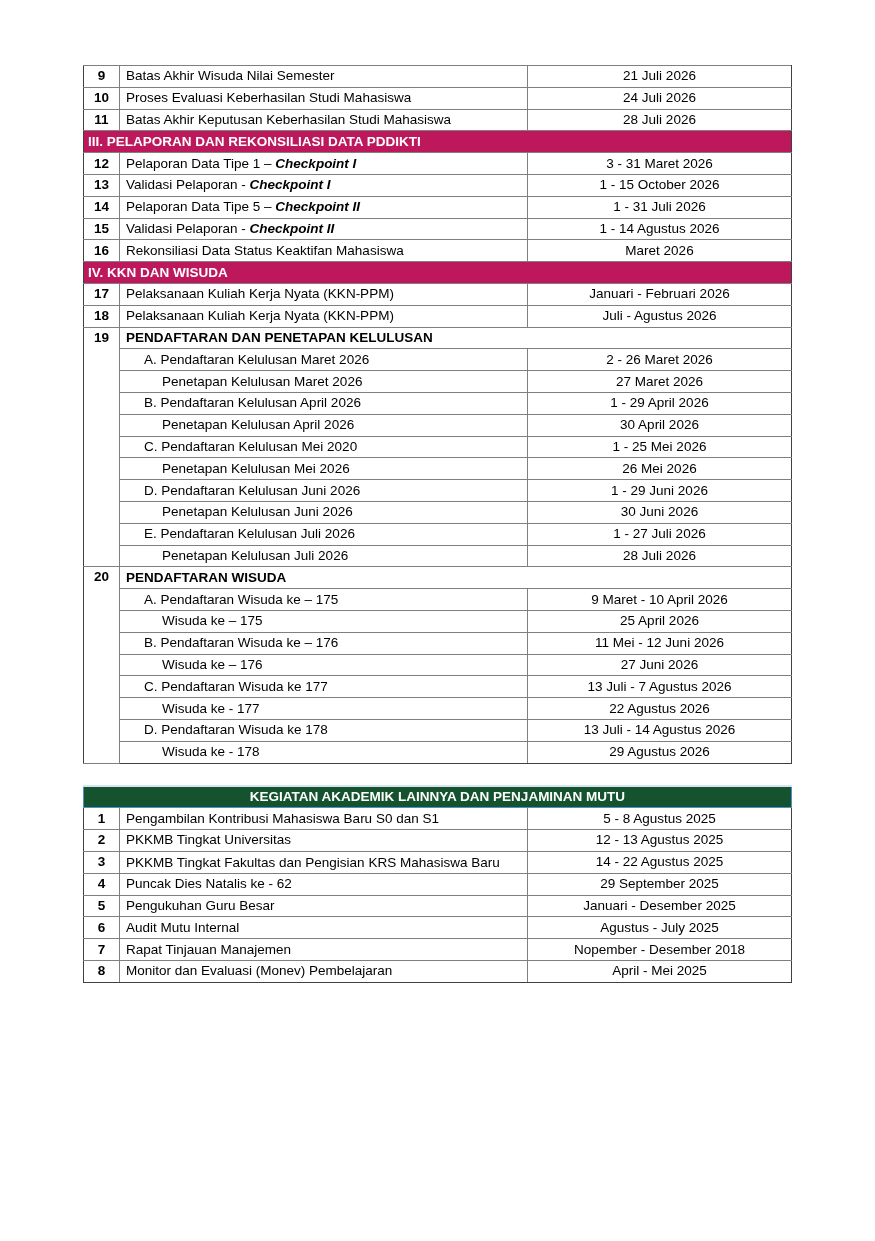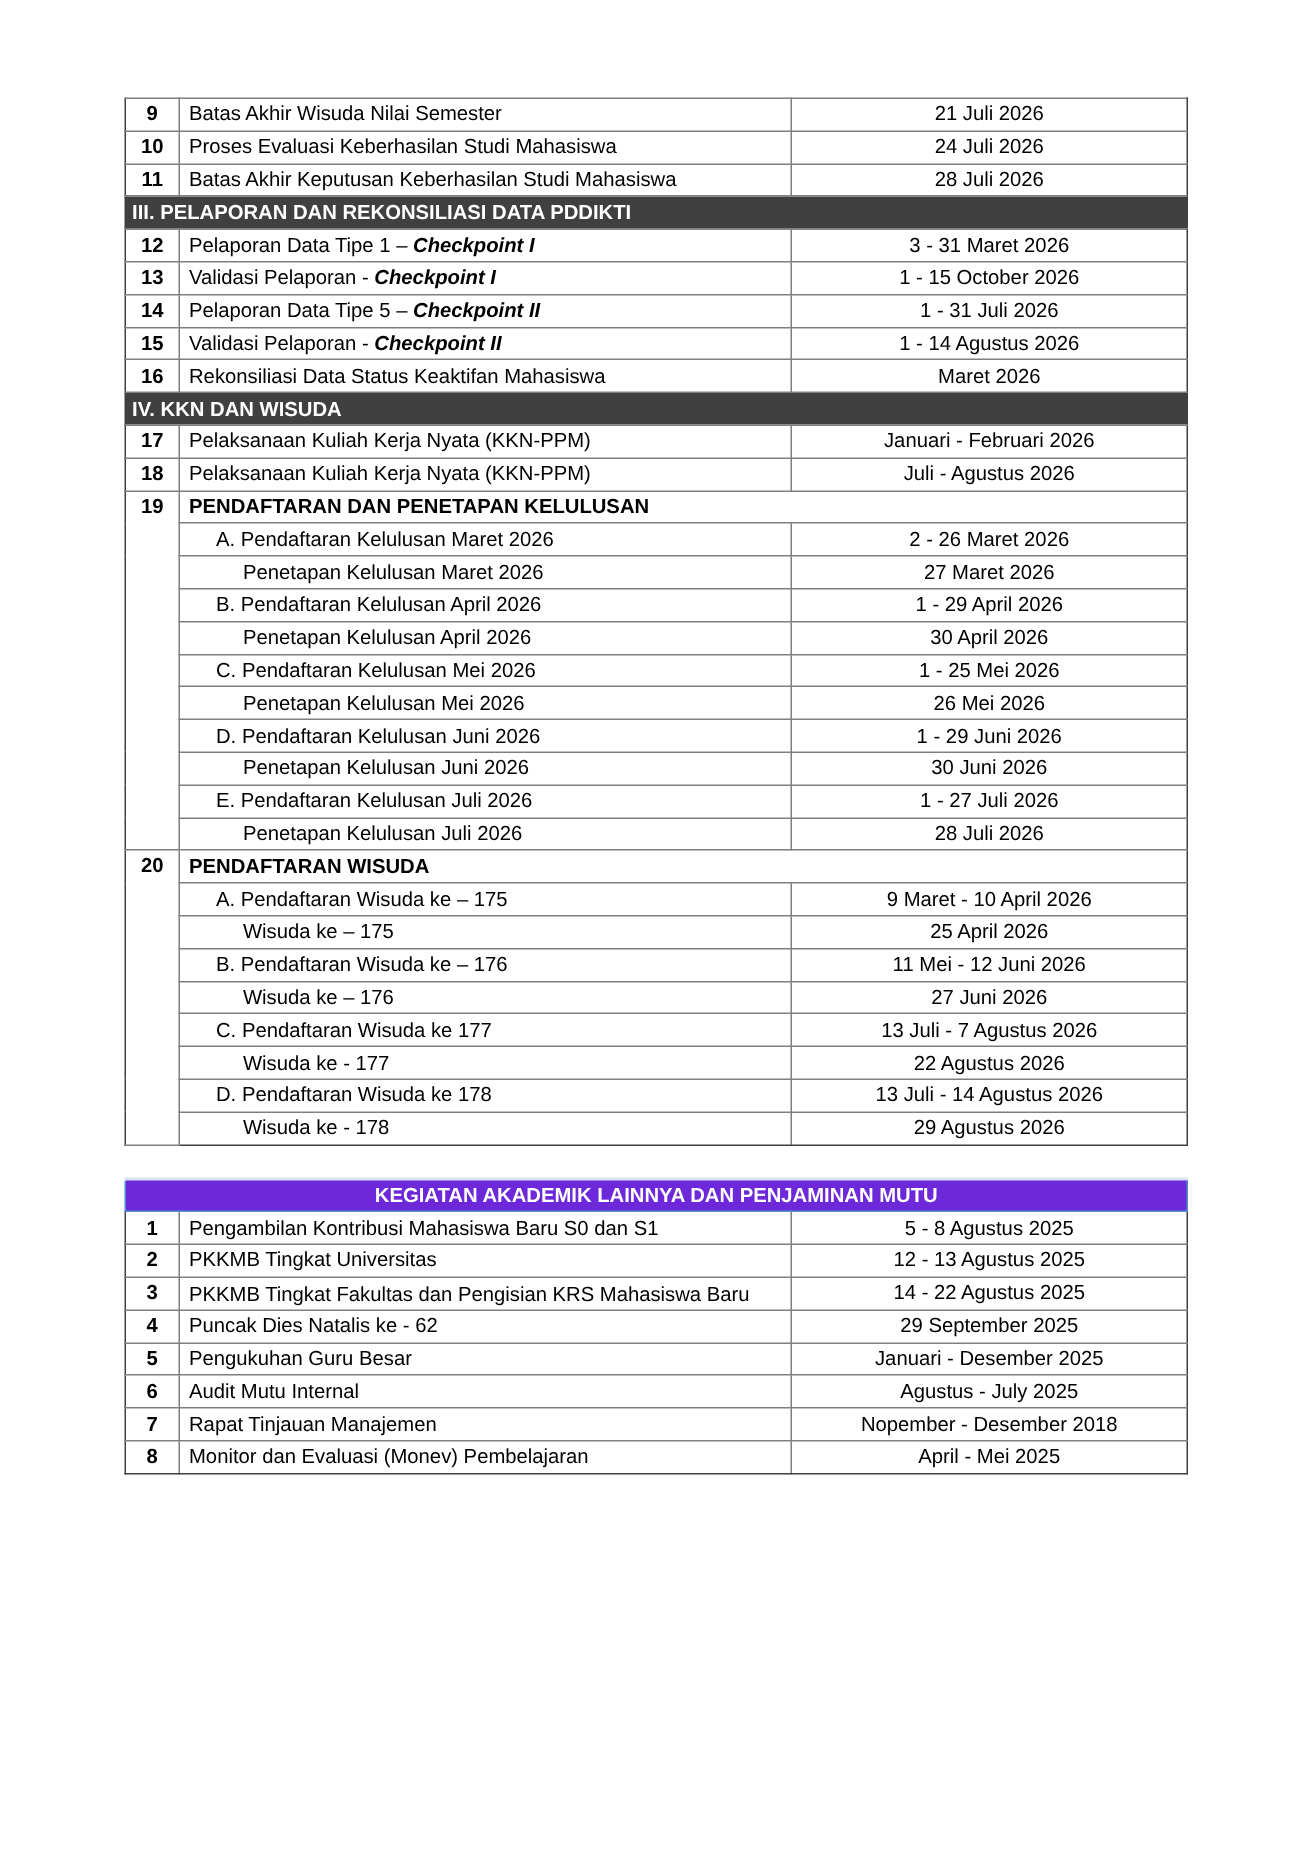--- a/index.html
+++ b/index.html
@@ -6,27 +6,27 @@
   body { width: 875px; height: 1241px; position: relative; font-family: "Liberation Sans", sans-serif; color: #000; }
   .page { position: absolute; left: 83px; top: 65px; width: 708px; }
   table { border-collapse: collapse; width: 708px; table-layout: fixed; font-size: 13.5px; }
   td { border: 1px solid #7f7f7f; padding: 0 6px; height: 20.8px; line-height: 20px; vertical-align: middle; white-space: nowrap; }
   col.c-no { width: 36px; }
   col.c-desc { width: 408px; }
   col.c-date { width: 264px; }
   td.no { text-align: center; font-weight: bold; border-left: 1px solid #404040; padding: 0; }
   td.date { text-align: center; border-right: 1px solid #404040; }
   td.span-right { border-right: 1px solid #404040; }
-  tr.section td { background: #404040; color: #ffffff; font-weight: bold; border-left: 1px solid #404040; border-right: 1px solid #404040; padding-left: 4px; margin-top: 32px; }
+  tr.section td { background: #be185d; color: #ffffff; font-weight: bold; border-left: 1px solid #404040; border-right: 1px solid #404040; padding-left: 4px; margin-top: 32px; }
   tr.group-head td.desc { font-weight: bold; }
   td.sub-a { padding-left: 24px; }
   td.sub-b { padding-left: 42px; }
   tr.last td { border-bottom: 1px solid #404040; }
   .gap { height: 21px; }
-  tr.blue td { background: #6d28d9; color: #ffffff; font-weight: bold; text-align: center; border: 1px solid #4f8fcf; border-top: 2px solid #d6e3f0; }
+  tr.blue td { background: #14532d; color: #ffffff; font-weight: bold; text-align: center; border: 1px solid #4f8fcf; border-top: 2px solid #d6e3f0; }
   td.wrap { white-space: normal; vertical-align: top; line-height: 21px; }
   td.date.top { vertical-align: top; }
   td.no.top { vertical-align: top; }
   em { font-style: italic; font-weight: bold; }
 </style>
 </head>
 <body>
 
 <div class="page">
   <table>
@@ -109,21 +109,21 @@
       </tr>
       <tr>
         <td class="desc sub-a">B. Pendaftaran Kelulusan April 2026</td>
         <td class="date">1 - 29 April 2026</td>
       </tr>
       <tr>
         <td class="desc sub-b">Penetapan Kelulusan April 2026</td>
         <td class="date">30 April 2026</td>
       </tr>
       <tr>
-        <td class="desc sub-a">C. Pendaftaran Kelulusan Mei 2026</td>
+        <td class="desc sub-a">C. Pendaftaran Kelulusan Mei 2020</td>
         <td class="date">1 - 25 Mei 2026</td>
       </tr>
       <tr>
         <td class="desc sub-b">Penetapan Kelulusan Mei 2026</td>
         <td class="date">26 Mei 2026</td>
       </tr>
       <tr>
         <td class="desc sub-a">D. Pendaftaran Kelulusan Juni 2026</td>
         <td class="date">1 - 29 Juni 2026</td>
       </tr>

